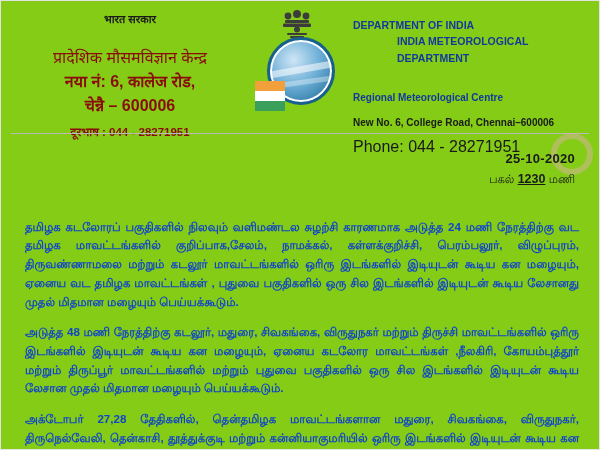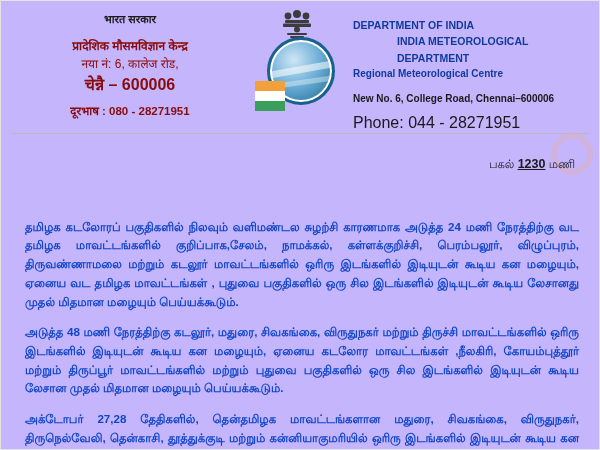--- a/index.html
+++ b/index.html
@@ -11,21 +11,21 @@
     height: 450px;
     background: #ffffff;
     font-family: "Liberation Sans", sans-serif;
     overflow: hidden;
   }
   .page {
     position: relative;
     width: 600px;
     height: 450px;
     box-sizing: border-box;
-    background: #c4b5fd;
+    background: #84cc16;
     border: 1px solid #e3e3e3;
     overflow: hidden;
   }
   
   .header {
     position: relative;
     height: 138px;
     padding: 8px 10px 0 10px;
     box-sizing: border-box;
   }
@@ -43,28 +43,28 @@
     font-size: 11px;
     font-weight: bold;
   }
   .hdr-left .l2 {
     color: #1a1a1a;
     font-size: 11px;
     font-weight: bold;
   }
   .hdr-left .l3 {
     color: #8a0b0b;
-    font-size: 12px;
-    font-weight: bold;
-    margin-top: 9px;
+    font-size: 16px;
+    font-weight: normal;
+    margin-top: 18px;
   }
   .hdr-left .l4 {
     color: #8a0b0b;
-    font-size: 12px;
-    font-weight: normal;
+    font-size: 16px;
+    font-weight: bold;
   }
   .hdr-left .l5 {
     color: #8a0b0b;
     font-size: 16px;
     font-weight: bold;
   }
   .hdr-left .l6 {
     color: #8a0b0b;
     font-size: 11.5px;
     font-weight: bold;
@@ -143,21 +143,21 @@
   .hdr-right .r2 {
     font-size: 10.5px;
     font-weight: bold;
     color: #123a9c;
     padding-left: 44px;
   }
   .hdr-right .r3 {
     font-size: 10px;
     font-weight: bold;
     color: #123a9c;
-    margin-top: 0;
+    margin-top: 24px;
   }
   .hdr-right .r4 {
     font-size: 10px;
     font-weight: bold;
     color: #1a1a1a;
     margin-top: 10px;
   }
   .hdr-right .r5 {
     font-size: 16px;
     font-weight: normal;
@@ -225,21 +225,21 @@
 
 <div class="page">
 
   <div class="header">
 
     <div class="hdr-left">
       <div class="l1">भारत सरकार</div>
       <div class="l3">प्रादेशिक मौसमविज्ञान केन्द्र</div>
       <div class="l4">नया नं: 6, कालेज रोड,</div>
       <div class="l5">चेन्नै – 600006</div>
-      <div class="l6">दूरभाष : 080 - 28271951</div>
+      <div class="l6">दूरभाष : 044 - 28271951</div>
     </div>
 
     <div class="emblem-wrap">
       <div class="emblem-top">
         <svg viewBox="0 0 44 36" width="44" height="36" aria-hidden="true">
           <g fill="#3c3c3c">
             <circle cx="22" cy="7" r="4"></circle>
             <circle cx="13" cy="9" r="3.4"></circle>
             <circle cx="31" cy="9" r="3.4"></circle>
             <rect x="10" y="13" width="24" height="3" rx="1"></rect>
@@ -269,20 +269,21 @@
       <div class="r4">New No. 6, College Road, Chennai–600006</div>
       <div class="r5">Phone:  044 - 28271951</div>
     </div>
 
     <div class="hdr-rule"></div>
   </div>
 
   <div class="watermark"></div>
 
   <div class="date-block">
+    <div class="date">25-10-2020</div>
     <div class="time">
       <span>பகல்</span>
       <b>1230</b>
       <span>மணி</span>
     </div>
   </div>
 
   <div class="body-text">
     <p class="para">தமிழக கடலோரப் பகுதிகளில் நிலவும் வளிமண்டல சுழற்சி காரணமாக அடுத்த 24 மணி நேரத்திற்கு வட தமிழக மாவட்டங்களில் குறிப்பாக,சேலம், நாமக்கல், கள்ளக்குறிச்சி, பெரம்பலூர், விழுப்புரம், திருவண்ணாமலை மற்றும் கடலூர் மாவட்டங்களில் ஒரிரு இடங்களில் இடியுடன் கூடிய கன மழையும், ஏனைய வட தமிழக மாவட்டங்கள் , புதுவை பகுதிகளில் ஒரு சில இடங்களில் இடியுடன் கூடிய லேசானது முதல் மிதமான மழையும் பெய்யக்கூடும்.</p>
     <p class="para">அடுத்த 48 மணி நேரத்திற்கு கடலூர், மதுரை, சிவகங்கை, விருதுநகர் மற்றும் திருச்சி மாவட்டங்களில் ஒரிரு இடங்களில் இடியுடன் கூடிய கன மழையும், ஏனைய கடலோர மாவட்டங்கள் ,நீலகிரி, கோயம்புத்தூர் மற்றும் திருப்பூர் மாவட்டங்களில் மற்றும் புதுவை பகுதிகளில் ஒரு சில இடங்களில் இடியுடன் கூடிய லேசான முதல் மிதமான மழையும் பெய்யக்கூடும்.</p>

